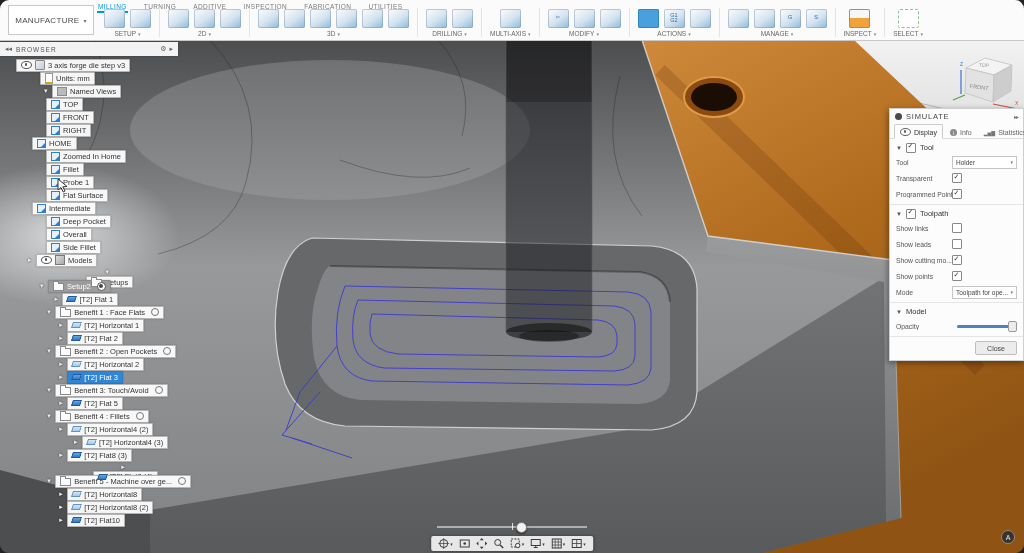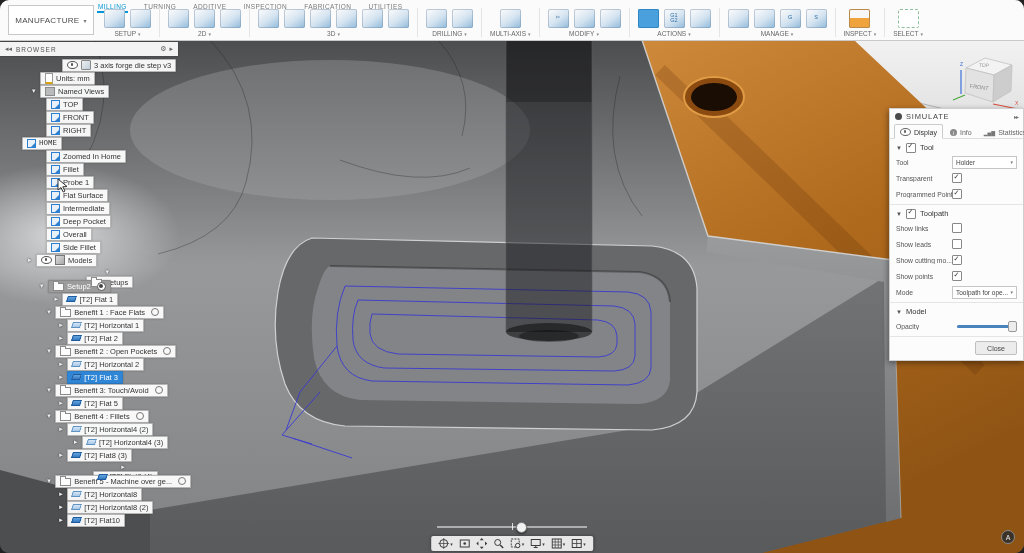--- a/index.html
+++ b/index.html
@@ -388,132 +388,132 @@
     <div class="bheader">
       <span class="chev">◂◂</span>
       <span class="bt">BROWSER</span>
       <span class="right">
           <span>⚙</span>
           <span>▸</span>
         </span>
     </div>
     <div class="tree">
 
-    <div class="trow" style="padding-left: 31px; margin-left: 31px;">
+    <div class="trow" style="padding-left: 16px;">
 
           <span class="box">
             <span class="eye"></span>
             <span class="ic ic-root"></span>
 
             <span class="lbl">3 axis forge die step v3</span>
 
           </span>
         </div>
         <div class="trow" style="padding-left: 40px;">
 
           <span class="box">
 
             <span class="ic ic-doc"></span>
 
             <span class="lbl">Units: mm</span>
 
           </span>
         </div>
+        <div class="trow" style="padding-left: 44px;">
+          <span class="arr">▾</span>
+
+          <span class="box">
+
+            <span class="ic ic-nv"></span>
+
+            <span class="lbl">Named Views</span>
+
+          </span>
+        </div>
+        <div class="trow" style="padding-left: 46px;">
+
+          <span class="box">
+
+            <span class="ic ic-view"></span>
+
+            <span class="lbl">TOP</span>
+
+          </span>
+        </div>
+        <div class="trow" style="padding-left: 46px;">
+
+          <span class="box">
+
+            <span class="ic ic-view"></span>
+
+            <span class="lbl">FRONT</span>
+
+          </span>
+        </div>
+        <div class="trow" style="padding-left: 46px;">
+
+          <span class="box">
+
+            <span class="ic ic-view"></span>
+
+            <span class="lbl">RIGHT</span>
+
+          </span>
+        </div>
         <div class="trow" style="padding-left: 32px;">
-          <span class="arr">▾</span>
-
-          <span class="box">
-
-            <span class="ic ic-nv"></span>
-
-            <span class="lbl">Named Views</span>
+
+          <span class="box">
+
+            <span class="ic ic-view"></span>
+
+            <span class="lbl">HOME</span>
 
           </span>
         </div>
         <div class="trow" style="padding-left: 46px;">
 
           <span class="box">
 
             <span class="ic ic-view"></span>
 
-            <span class="lbl">TOP</span>
+            <span class="lbl">Zoomed In Home</span>
 
           </span>
         </div>
         <div class="trow" style="padding-left: 46px;">
 
           <span class="box">
 
             <span class="ic ic-view"></span>
 
-            <span class="lbl">FRONT</span>
+            <span class="lbl">Fillet</span>
 
           </span>
         </div>
         <div class="trow" style="padding-left: 46px;">
 
           <span class="box">
 
             <span class="ic ic-view"></span>
 
-            <span class="lbl">RIGHT</span>
-
-          </span>
-        </div>
-        <div class="trow" style="padding-left: 22px; font-family: Liberation Mono, monospace;">
-
-          <span class="box">
-
-            <span class="ic ic-view"></span>
-
-            <span class="lbl">HOME</span>
+            <span class="lbl">Probe 1</span>
 
           </span>
         </div>
         <div class="trow" style="padding-left: 46px;">
 
           <span class="box">
 
             <span class="ic ic-view"></span>
 
-            <span class="lbl">Zoomed In Home</span>
-
-          </span>
-        </div>
-        <div class="trow" style="padding-left: 46px;">
-
-          <span class="box">
-
-            <span class="ic ic-view"></span>
-
-            <span class="lbl">Fillet</span>
-
-          </span>
-        </div>
-        <div class="trow" style="padding-left: 46px;">
-
-          <span class="box">
-
-            <span class="ic ic-view"></span>
-
-            <span class="lbl">Probe 1</span>
-
-          </span>
-        </div>
-        <div class="trow" style="padding-left: 46px;">
-
-          <span class="box">
-
-            <span class="ic ic-view"></span>
-
             <span class="lbl">Flat Surface</span>
 
           </span>
         </div>
-        <div class="trow" style="padding-left: 46px; text-align: center;">
+        <div class="trow" style="padding-left: 32px; text-align: center;">
 
           <span class="box">
 
             <span class="ic ic-view"></span>
 
             <span class="lbl">Intermediate</span>
 
           </span>
         </div>
         <div class="trow" style="padding-left: 46px;">

